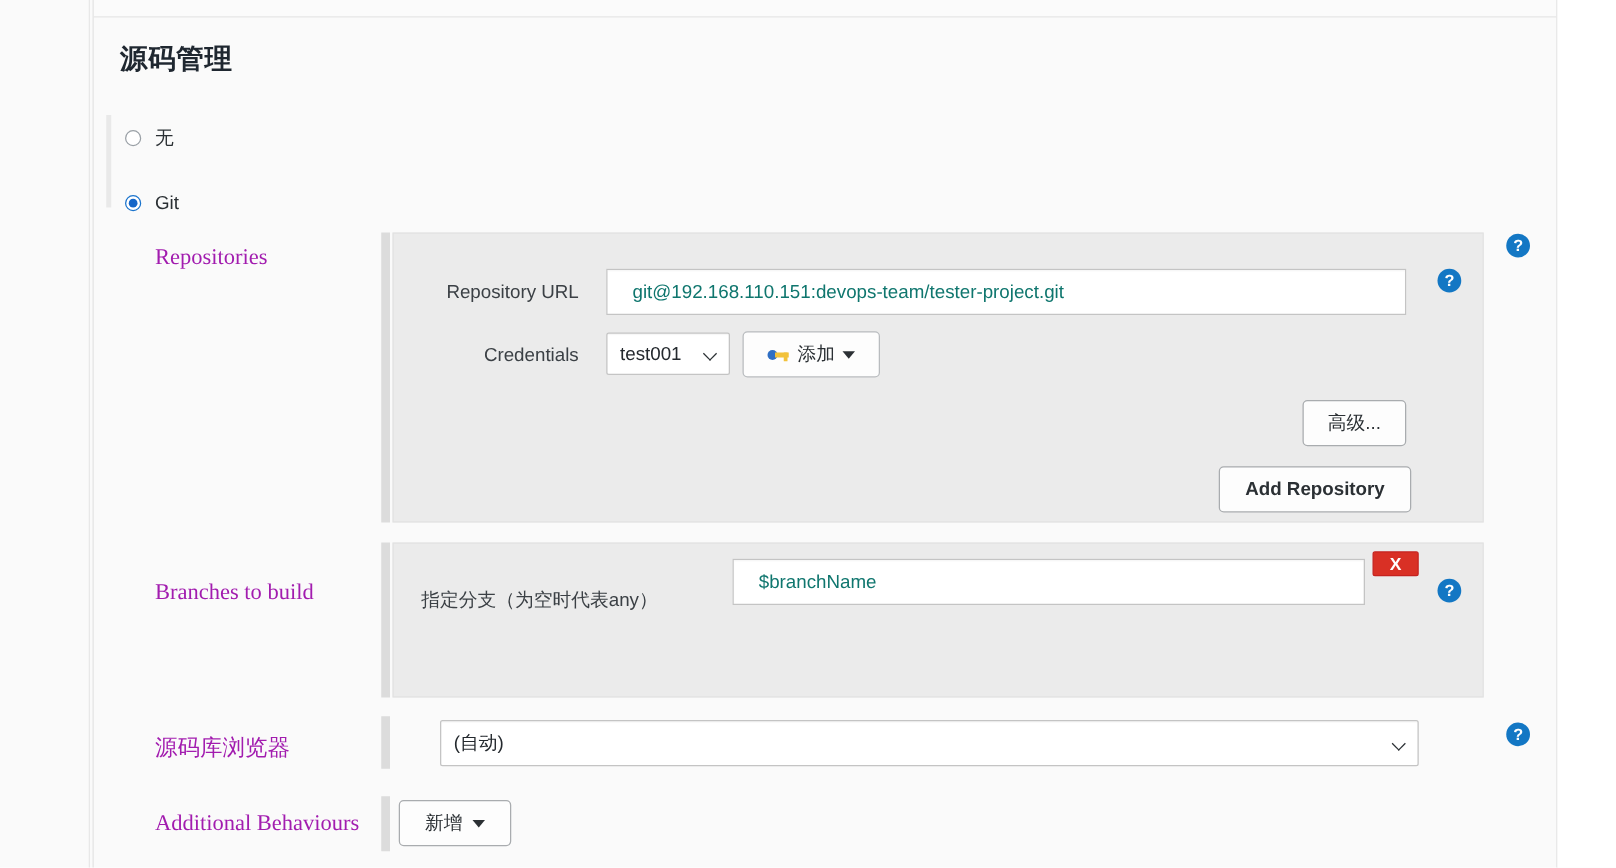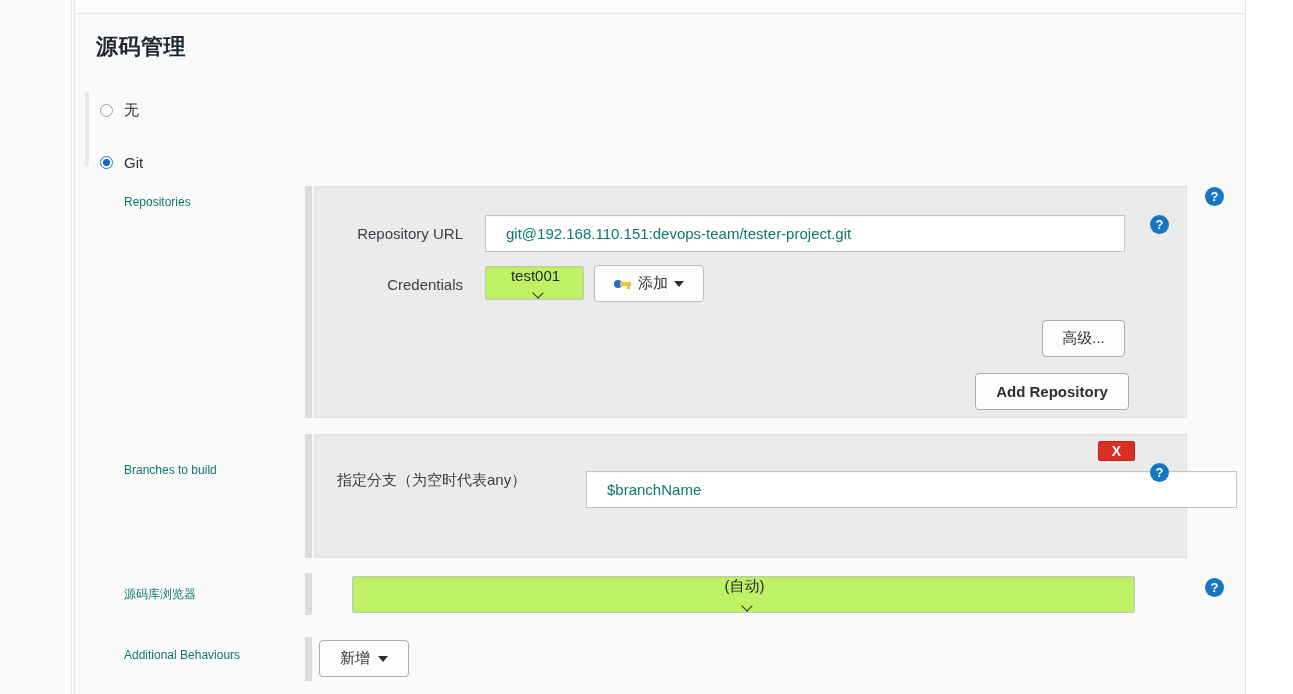--- a/index.html
+++ b/index.html
@@ -99,22 +99,23 @@
   }
   .radio-label {
     margin-left: 11px;
     font-size: 15px;
     color: #2b3034;
   }
 
   
   .row-label {
     position: absolute;
-    font-size: 12px;
-    color: #0f766e;
+    font-size: 18px;
+    color: #a21caf;
+    font-family: Liberation Serif, serif;
   }
 
   
   .indent-bar {
     position: absolute;
     width: 7px;
     background: #dcdcdc;
   }
 
   
@@ -142,31 +143,30 @@
     font-size: 15px;
     color: #0f766e;
     padding: 0 20px;
     outline: none;
     box-shadow: inset 0 1px 1px rgba(0,0,0,0.04);
   }
 
   
   .select-box {
     position: absolute;
-    background: #bef264;
+    background: #ffffff;
     border: 1px solid #c4c4c4;
     border-radius: 2px;
     font-size: 15px;
     color: #24292e;
     display: flex;
     align-items: center;
     padding: 0 8px 0 10px;
     cursor: pointer;
     box-shadow: inset 0 1px 1px rgba(0,0,0,0.04);
-    flex-direction: column;
   }
   .select-box .sel-val { flex: 1; white-space: nowrap; overflow: hidden; }
   .chev {
     width: 12px; height: 12px;
     flex: none;
     margin-left: 6px;
     position: relative;
   }
   .chev::after {
     content: "";
@@ -337,21 +337,21 @@
   <div class="help-icon" style="left:1150px; top:215px;">?</div>
 
   <div class="row-label" style="left:124px; top:443px;margin-top:20px;">Branches to build</div>
 
   <div class="indent-bar" style="left:305px; top:434px; height:124px;"></div>
 
   <div class="panel" style="left:314px; top:434px; width:873px; height:124px;">
 
     <div class="inline-label" style="left:22px; top:36px; width:230px; text-align:left;">指定分支（为空时代表any）</div>
 
-    <input class="text-input" style="left: 271px; top: 36px; width: 651px; height: 37px;" value="$branchName">
+    <input class="text-input" style="left: 271px; top: 12px; width: 506px; height: 37px;" value="$branchName">
 
   </div>
 
   <div class="del-x" style="left:1098px; top:441px; width:37px; height:20px;">X</div>
 
   <div class="help-icon" style="left:1150px; top:463px;">?</div>
 
   <div class="row-label" style="left:124px; top:586px;">源码库浏览器</div>
 
   <div class="indent-bar" style="left:305px; top:573px; height:42px; background:#dcdcdc;"></div>

